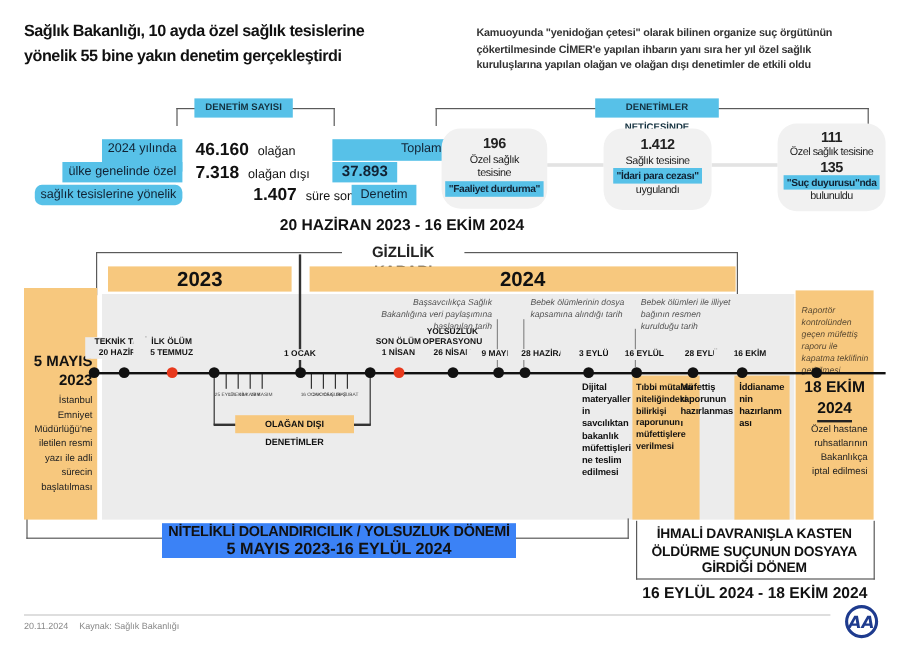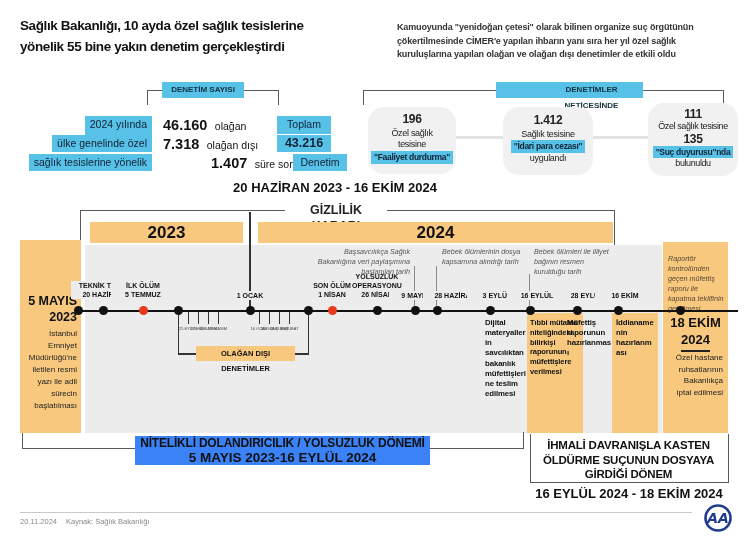--- a/index.html
+++ b/index.html
@@ -42,41 +42,41 @@
     <div>Kamuoyunda "yenidoğan çetesi" olarak bilinen organize suç örgütünün</div>
     <div>çökertilmesinde CİMER'e yapılan ihbarın yanı sıra her yıl özel sağlık</div>
     <div>kuruluşlarına yapılan olağan ve olağan dışı denetimler de etkili oldu</div>
   </div>
 
   <div class="abs bracket" style="left:147px;top:90px;width:130px;height:14px;"></div>
   <div class="abs hd" style="left:162px;top:82px;width:82px;height:16px;line-height:16px;">DENETİM SAYISI</div>
 
   <div class="abs bluebox" style="right:598px;top:116px;height:27px;line-height:17px;padding:0 5px;">2024 yılında</div>
   <div class="abs bluebox" style="right:598px;top:135px;height:17px;line-height:17px;padding:0 5px;">ülke genelinde özel</div>
-  <div class="abs bluebox" style="right:598px;top:154px;height:17px;line-height:17px;padding:0 5px;">sağlık tesislerine yönelik</div>
+  <div class="abs bluebox" style="right:598px;top:154px;height:17px;line-height:17px;padding:0 5px;border-radius:6px;">sağlık tesislerine yönelik</div>
 
   <div class="abs" style="left:163px;top:116px;height:17px;line-height:17px;white-space:nowrap;">
     <span class="b" style="font-size:14.5px;">46.160</span>
     <span style="font-size:10.5px;margin-left:3px;">olağan</span>
   </div>
   <div class="abs" style="left:163px;top:135px;height:17px;line-height:17px;white-space:nowrap;">
     <span class="b" style="font-size:14.5px;">7.318</span>
     <span style="font-size:10.5px;margin-left:3px;">olağan dışı</span>
   </div>
   <div class="abs" style="left:163px;top:154px;height:17px;line-height:17px;white-space:nowrap;">
     <span class="b" style="font-size:14.5px;margin-left:48px;">1.407</span>
     <span style="font-size:10.5px;margin-left:3px;">süre sonu</span>
   </div>
 
-  <div class="abs bluebox c" style="left:277px;top:116px;width:54px;height:18px;line-height:17px;">Toplam</div>
-  <div class="abs bluebox c b" style="left:277px;top:135px;width:54px;height:17px;line-height:17px;font-size:12.5px;">43.216</div>
+  <div class="abs bluebox c" style="left:277px;top:116px;width:54px;height:18px;line-height:17px;padding-left:47px;">Toplam</div>
+  <div class="abs bluebox c b" style="left:277px;top:135px;width:54px;height:17px;line-height:17px;font-size:12.5px;">37.893</div>
   <div class="abs bluebox c" style="left:293px;top:154px;width:54px;height:17px;line-height:17px;">Denetim</div>
 
   <div class="abs bracket" style="left:363px;top:90px;width:359px;height:14px;"></div>
-  <div class="abs hd" style="left:496px;top:82px;width:103px;height:16px;line-height:16px;padding-left:44px;">DENETİMLER NETİCESİNDE</div>
+  <div class="abs hd" style="left:496px;top:82px;width:103px;height:16px;line-height:16px;">DENETİMLER NETİCESİNDE</div>
 
   <div class="abs" style="left:456px;top:136px;width:47px;height:3px;background:#e3e3e3;"></div>
   <div class="abs" style="left:593px;top:136px;width:55px;height:3px;background:#e3e3e3;"></div>
 
   <div class="abs card" style="left:368px;top:107px;width:88px;height:62px;padding-top:5px;">
     <div class="b" style="font-size:12px;">196</div>
     <div>Özel sağlık</div>
     <div>tesisine</div>
     <span class="hl">"Faaliyet durdurma"</span>
   </div>

